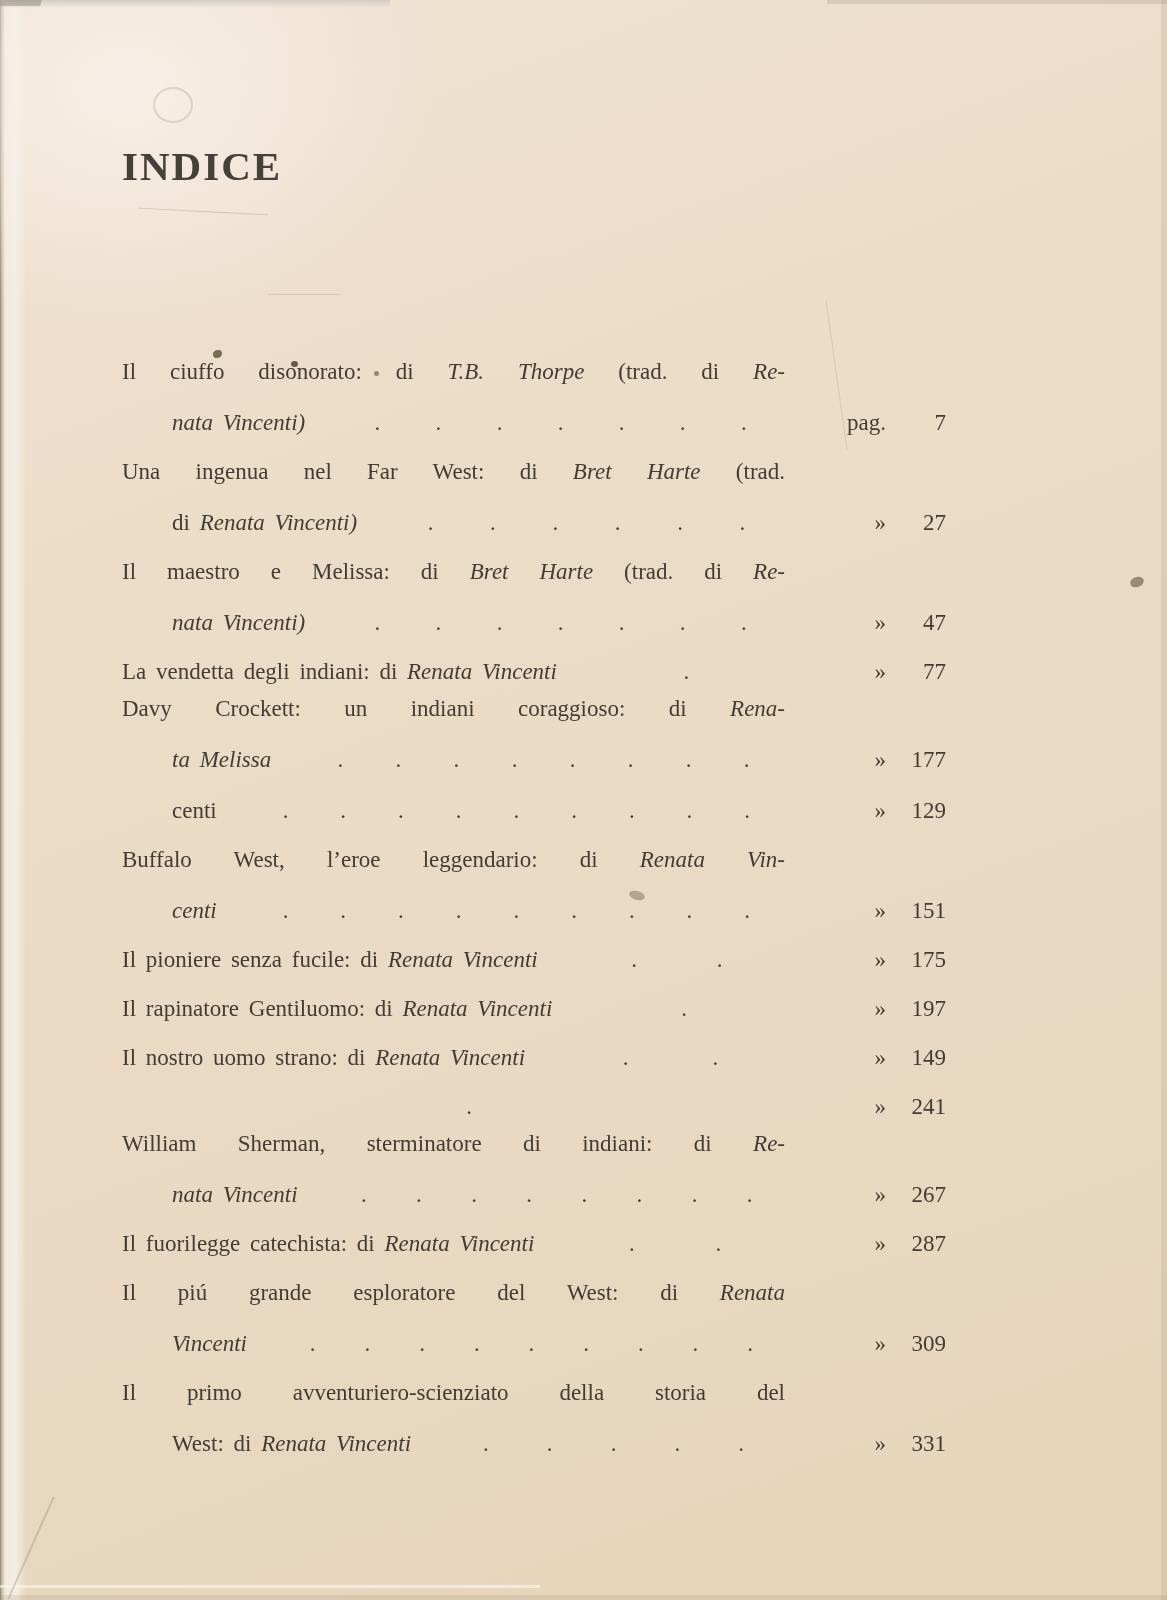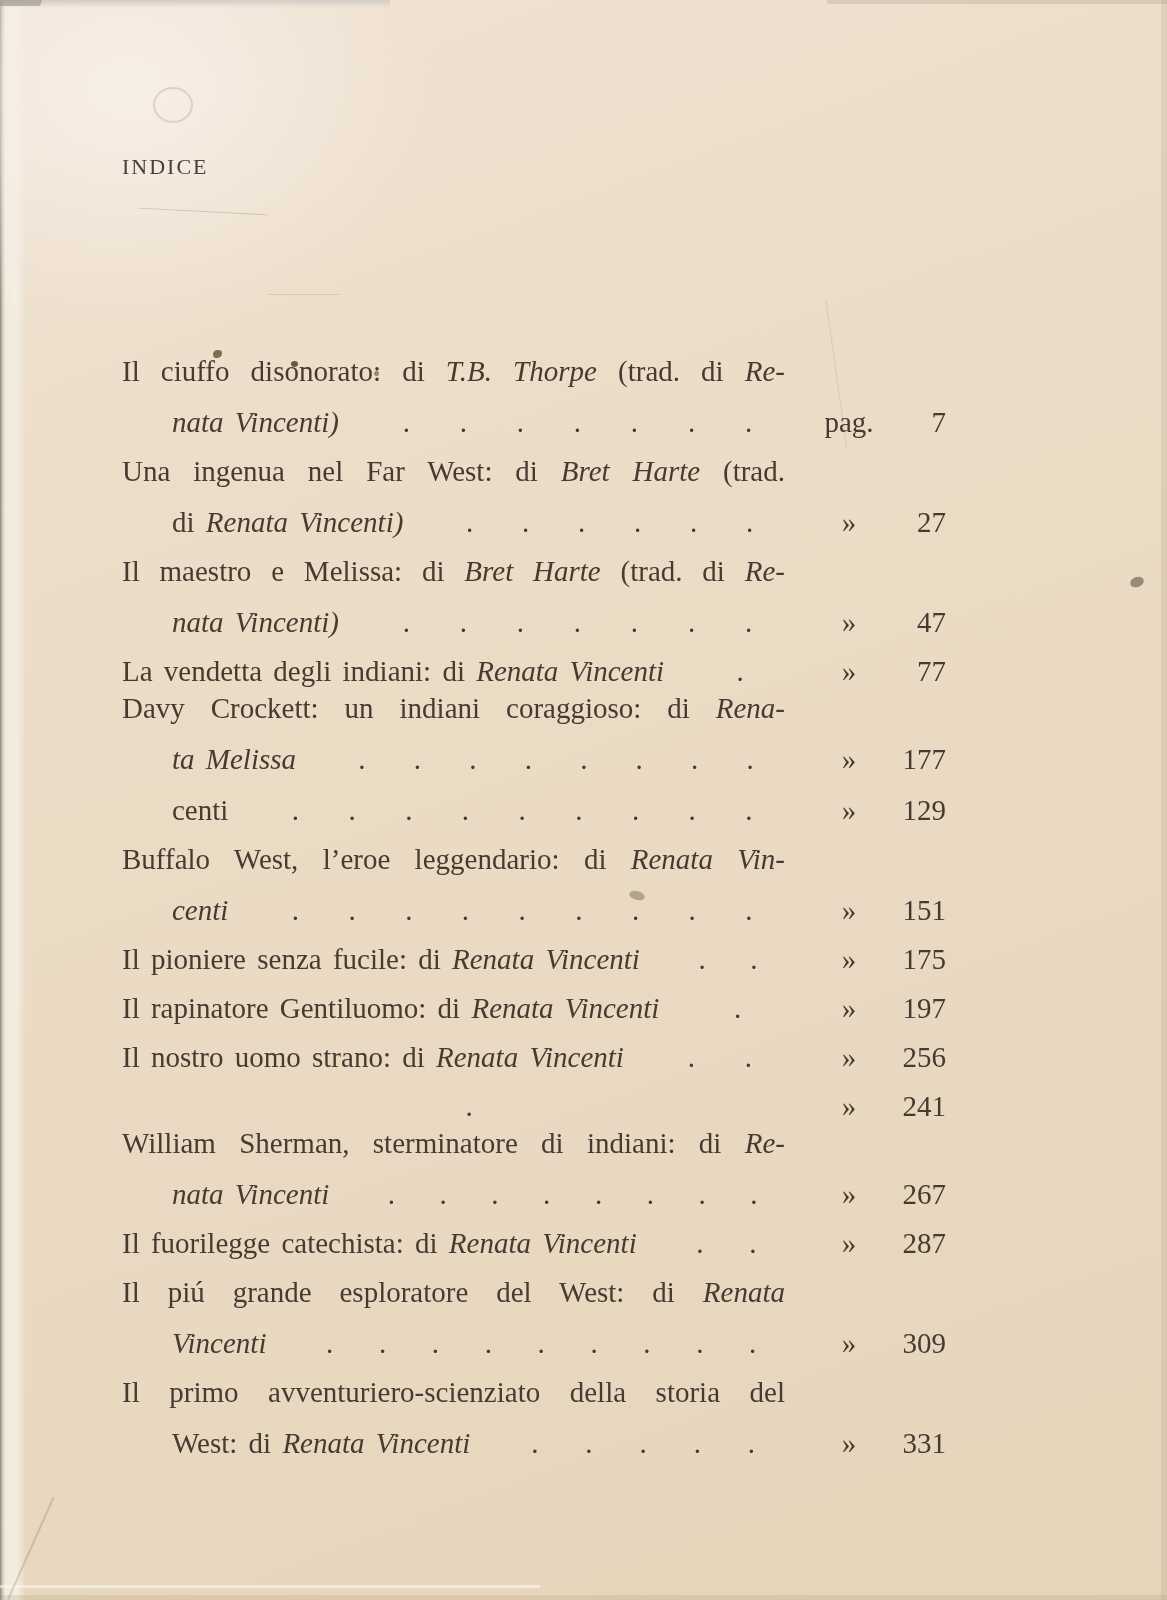--- a/index.html
+++ b/index.html
@@ -29,31 +29,31 @@
   .speck-b{left:291px;top:361px;width:7px;height:6px;background:#4a452a;opacity:.85;border-radius:50%;}
   .speck-c{left:374px;top:371px;width:5px;height:5px;background:#6d6747;opacity:.7;border-radius:50%;}
   .spot-right{left:1130px;top:577px;width:14px;height:10px;background:#7c6f5b;opacity:.75;border-radius:50%;transform:rotate(-20deg);}
   .smudge{left:629px;top:891px;width:16px;height:9px;background:rgba(95,85,60,.40);border-radius:50%;transform:rotate(15deg);}
   .scratch-1{left:138px;top:211px;width:130px;height:1px;background:rgba(130,115,95,.30);transform:rotate(3deg);border-radius:1px;}
   .scratch-2{left:268px;top:294px;width:72px;height:1px;background:rgba(130,115,95,.22);}
   .scratch-3{left:836px;top:300px;width:1px;height:150px;background:rgba(120,110,90,.18);transform:rotate(-8deg);}
   .crease-diag{left:30px;top:1492px;width:2px;height:112px;background:rgba(120,108,90,.26);transform:rotate(24deg);}
   
   .content{position:absolute;left:122px;top:148px;width:824px;}
-  .title{font-size:22px;font-weight:normal;letter-spacing:2px;margin:0;line-height:37px;color:#45403a;}
+  .title{font-size:41px;font-weight:bold;letter-spacing:2px;margin:0;line-height:37px;color:#45403a;}
   .toc{margin-top:168px;}
   .toc-entry{margin-bottom:12px;}
   .toc-entry:nth-child(4),.toc-entry:nth-child(11),.toc-entry:last-child{margin-bottom:0;}
-  .row{display:flex;align-items:baseline;line-height:37px;font-size:29px;word-spacing:4px;}
+  .row{display:flex;align-items:baseline;line-height:37px;font-size:23px;word-spacing:4px;}
   .row.cont{padding-left:50px;margin-top:14px;}
   .row.full .text{display:block;width:663px;text-align:justify;text-align-last:justify;}
   .i{font-style:italic;}
   .leader{flex:1;display:flex;justify-content:space-evenly;align-items:baseline;margin:0 10px 0 14px;overflow:hidden;}
   .dot{flex:none;}
-  .marker{flex:none;width:74px;text-align:center;}
+  .marker{flex:none;width:74px;text-align:right;}
   .num{flex:none;width:60px;text-align:right;}
 </style>
 </head>
 <body>
 
 <div class="edge-left"></div>
 <div class="corner-light"></div>
 <div class="edge-top"></div>
 <div class="corner-notch"></div>
 <div class="edge-top-right"></div>
@@ -221,21 +221,21 @@
         </div>
       </div>
       <div class="toc-entry">
         <div class="row">
           <span class="text"><span class="r">Il nostro uomo strano: di </span><span class="i">Renata Vincenti</span></span>
           <span class="leader">
             <span class="dot">.</span>
             <span class="dot">.</span>
           </span>
           <span class="marker">»</span>
-          <span class="num">256</span>
+          <span class="num">149</span>
         </div>
       </div>
       <div class="toc-entry">
         <div class="row">
           <span class="leader">
             <span class="dot">.</span>
           </span>
           <span class="marker">»</span>
           <span class="num">241</span>
         </div>

